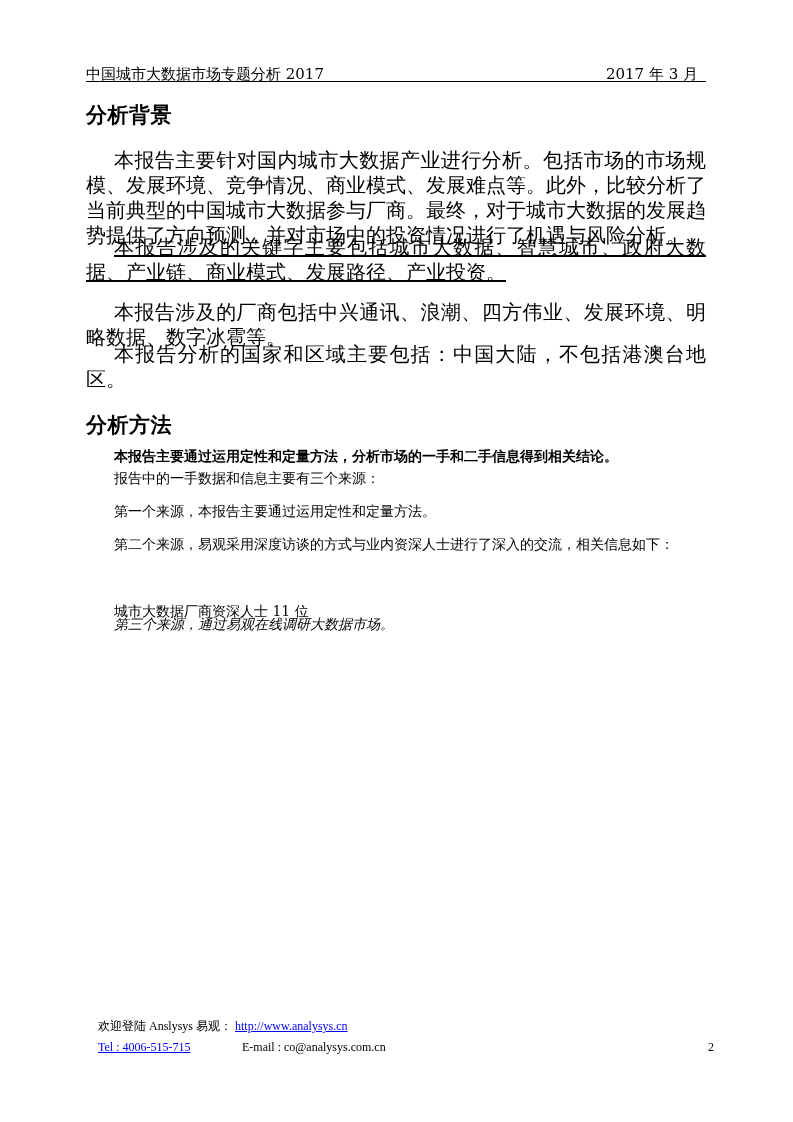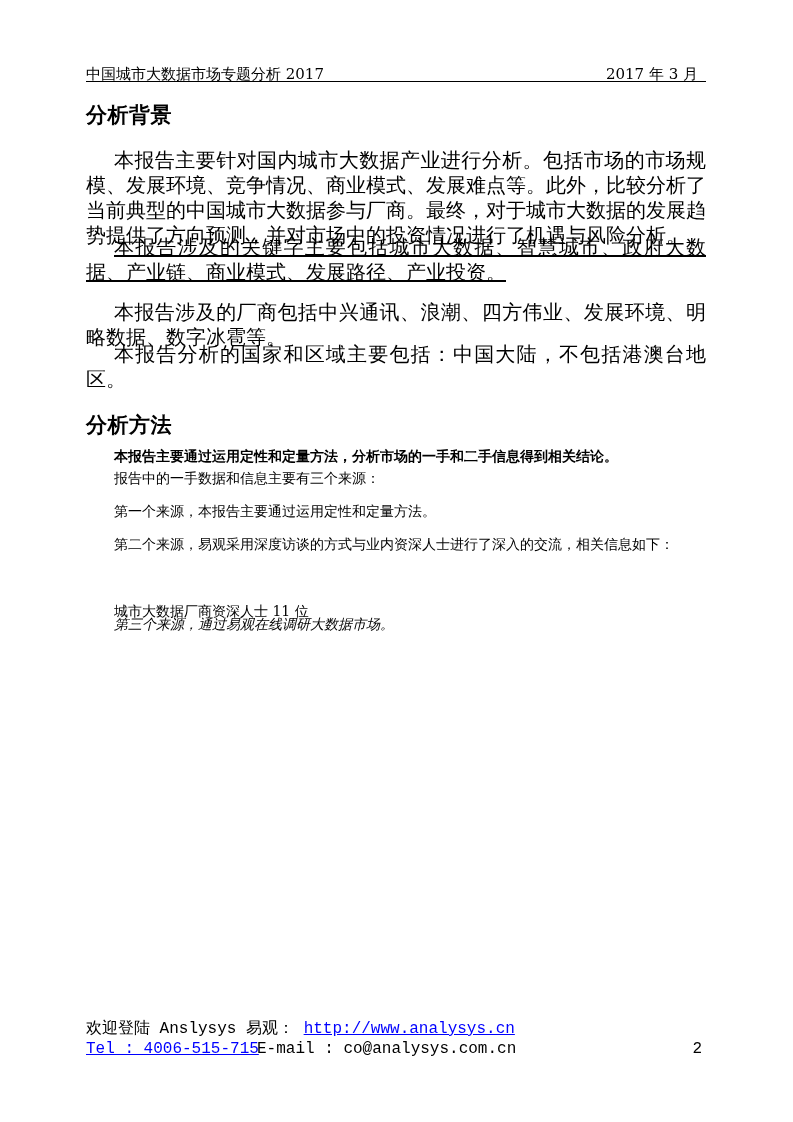--- a/index.html
+++ b/index.html
@@ -7,22 +7,22 @@
            font-family: "DejaVu Serif", "Liberation Serif", serif; color: #000; }
     .header { position: absolute; left: 86px; top: 63px; width: 620px; height: 18px;
               border-bottom: 1.5px solid #000; font-size: 15px; }
     .header .left { position: absolute; left: 0; top: 2px; }
     .header .right { position: absolute; right: 8px; top: 2px; }
     .h1 { position: absolute; left: 86px; font-size: 21px; font-weight: bold;
           font-family: Liberation Serif, serif; letter-spacing: 0.5px; }
     .para { position: absolute; left: 86px; width: 620px; font-size: 20px; line-height: 25px;
             text-indent: 28px; text-align: justify; }
     .line { position: absolute; left: 114px; font-size: 14px; white-space: nowrap; }
-    .footer { position: absolute; left: 86px; width: 620px;
-              font-family: Liberation Mono, monospace; font-size: 16px; }
+    .footer { position: absolute; left: 98px; width: 620px;
+              font-family: Liberation Serif, serif; font-size: 12px; }
     .link { color: #0000ff; text-decoration: underline; }
     .footer .pagenum { position: absolute; right: 4px; top: 0; }
   </style>
 </head>
 <body>
 
 <div class="header">
   <span class="left">中国城市大数据市场专题分析 2017</span>
   <span class="right">2017 年 3 月</span>
 </div>
@@ -42,15 +42,15 @@
 <div class="line" style="top:536px;">第二个来源，易观采用深度访谈的方式与业内资深人士进行了深入的交流，相关信息如下：</div>
 <div class="line" style="top:569px;margin-top:34px;">城市大数据厂商资深人士 11 位</div>
 <div class="line" style="top:616px;font-style:italic;">第三个来源，通过易观在线调研大数据市场。</div>
 
 <div class="footer" style="top:1018px;">
   <span>欢迎登陆 Anslysys 易观：</span>
   <span class="link">http://www.analysys.cn</span>
 </div>
 <div class="footer" style="top:1040px;">
   <span class="link">Tel : 4006-515-715</span>
-  <span style="position:absolute; left:144px;margin-left:27px;">E-mail : co@analysys.com.cn</span>
+  <span style="position:absolute; left:144px;">E-mail : co@analysys.com.cn</span>
   <span class="pagenum">2</span>
 </div>
 
 </body></html>

